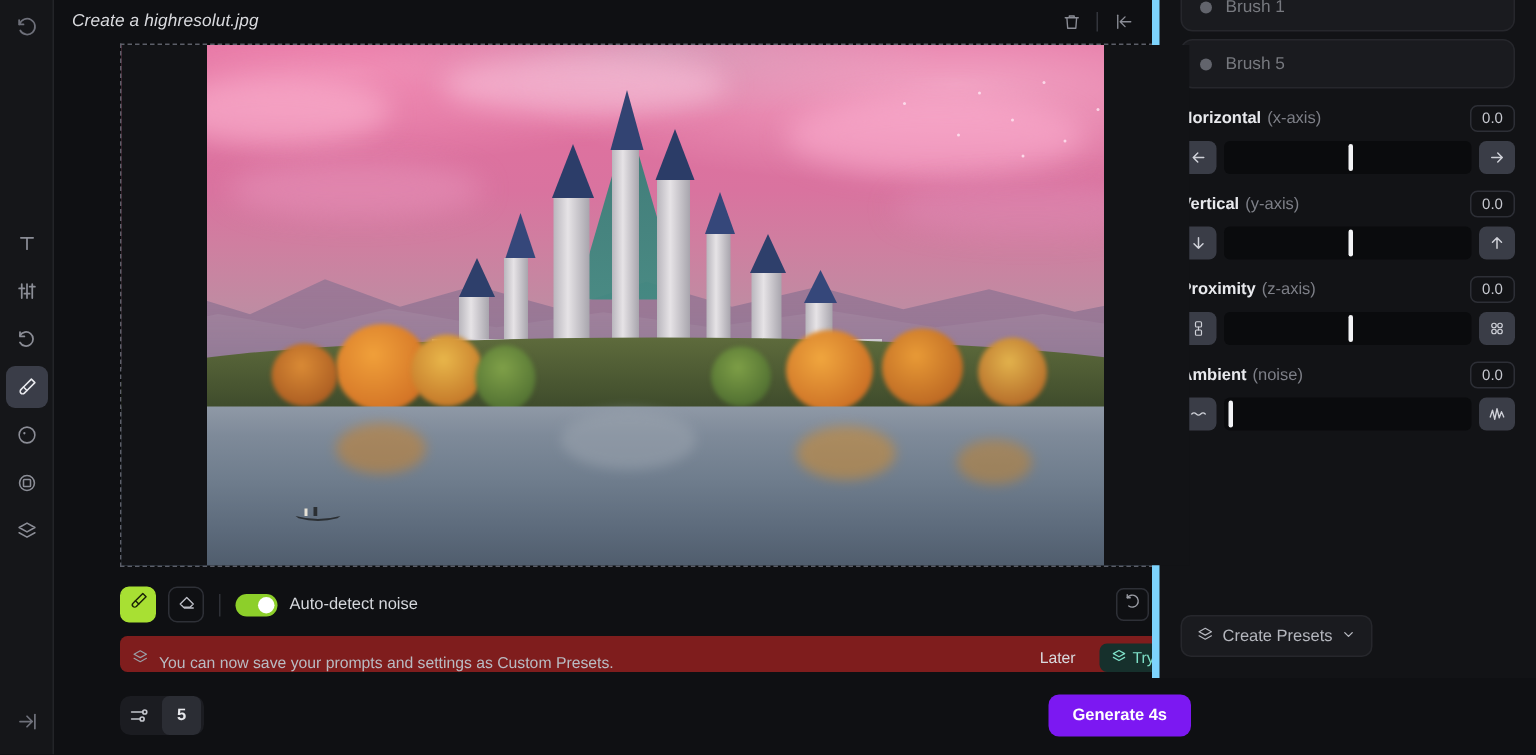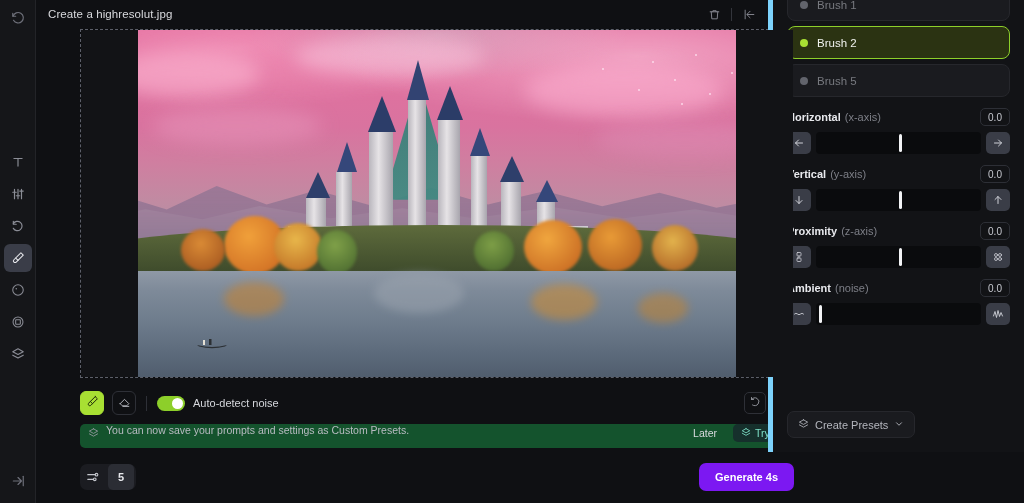--- a/index.html
+++ b/index.html
@@ -29,21 +29,21 @@
   }
   .rail-btn.active { background: #3a3d48; color: #e9eaee; }
   .rail-bottom { margin-top: auto; margin-bottom: 8px; }
   .rail svg { display: block; }
 
   
   .center { width: 732px; flex: 0 0 732px; height: 503px; position: relative; background: #0f1013; }
 
   .doc-header {
     height: 28px; display: flex; align-items: center;
-    padding: 0 8px 0 12px; gap: 8px;
+    padding: 0 8px 0 12px; gap: 8px; font-style: italic;
   }
   .doc-title { font-size: 11.5px; color: #d9dade; letter-spacing: .1px; }
   .doc-header-right { margin-left: auto; display: flex; align-items: center; gap: 6px; color: #8a8c95; }
   .hdr-ico { width: 22px; height: 22px; display:flex; align-items:center; justify-content:center; border-radius:4px; }
   .hdr-sep { width:1px; height:13px; background:#33353c; }
 
   
   .canvas-wrap {
     position: absolute; left: 44px; top: 29px;
     width: 714px; height: 349px;
@@ -126,22 +126,22 @@
   .toggle-label { font-size:11px; color:#d5d7dc; }
   .toolstrip-right { margin-left:auto; display:flex; align-items:center; gap:6px; }
   .round-btn {
     width:22px;height:22px;border-radius:5px;border:1px solid #2e3037;
     display:flex;align-items:center;justify-content:center;color:#9a9ca4;
   }
 
   
   .notice {
     position:absolute; left:44px; top:424px; width:714px; height:24px;
-    display:flex; align-items:flex-start; gap:7px;
-    background:#14532d; border-radius:5px; padding:0 8px;
+    display:flex; align-items:flex-end; gap:7px;
+    background:#7f1d1d; border-radius:5px; padding:0 8px;
   }
   .notice-text { font-size:10.5px; color:#b9bbc2; }
   .notice-right { margin-left:auto; display:flex; align-items:center; gap:8px; }
   .later-btn { font-size:10.5px; color:#d9dade; padding:3px 8px; border-radius:5px; }
   .tryit-btn {
     font-size:10.5px; color:#7ee0c8; background:#16302c; padding:3px 8px; border-radius:5px;
     display:flex; align-items:center; gap:4px;
   }
 
   
@@ -473,24 +473,20 @@
     </div>
   </div>
 
   <div class="panel">
 
     <div class="brush-list">
       <div class="brush-item">
         <span class="dot"></span>
         <span>Brush 1</span>
       </div>
-      <div class="brush-item active">
-        <span class="dot"></span>
-        <span>Brush 2</span>
-      </div>
       <div class="brush-item">
         <span class="dot"></span>
         <span>Brush 5</span>
       </div>
     </div>
 
     <div class="slider-block">
       <div class="slider-head">
         <span class="slider-name">Horizontal</span>
         <span class="slider-sub">(x-axis)</span>

